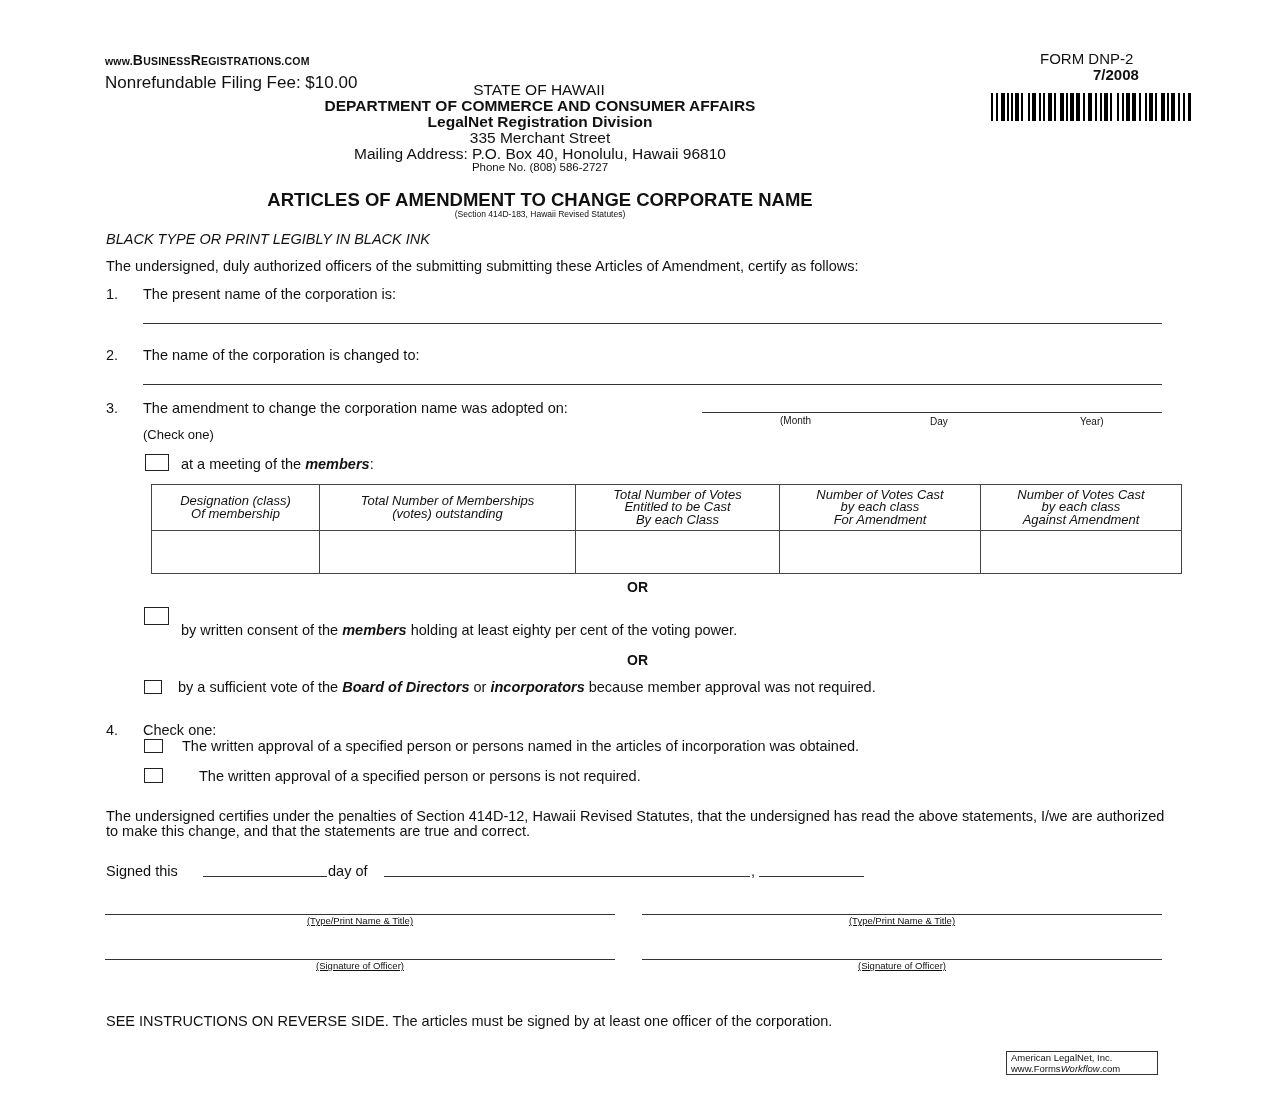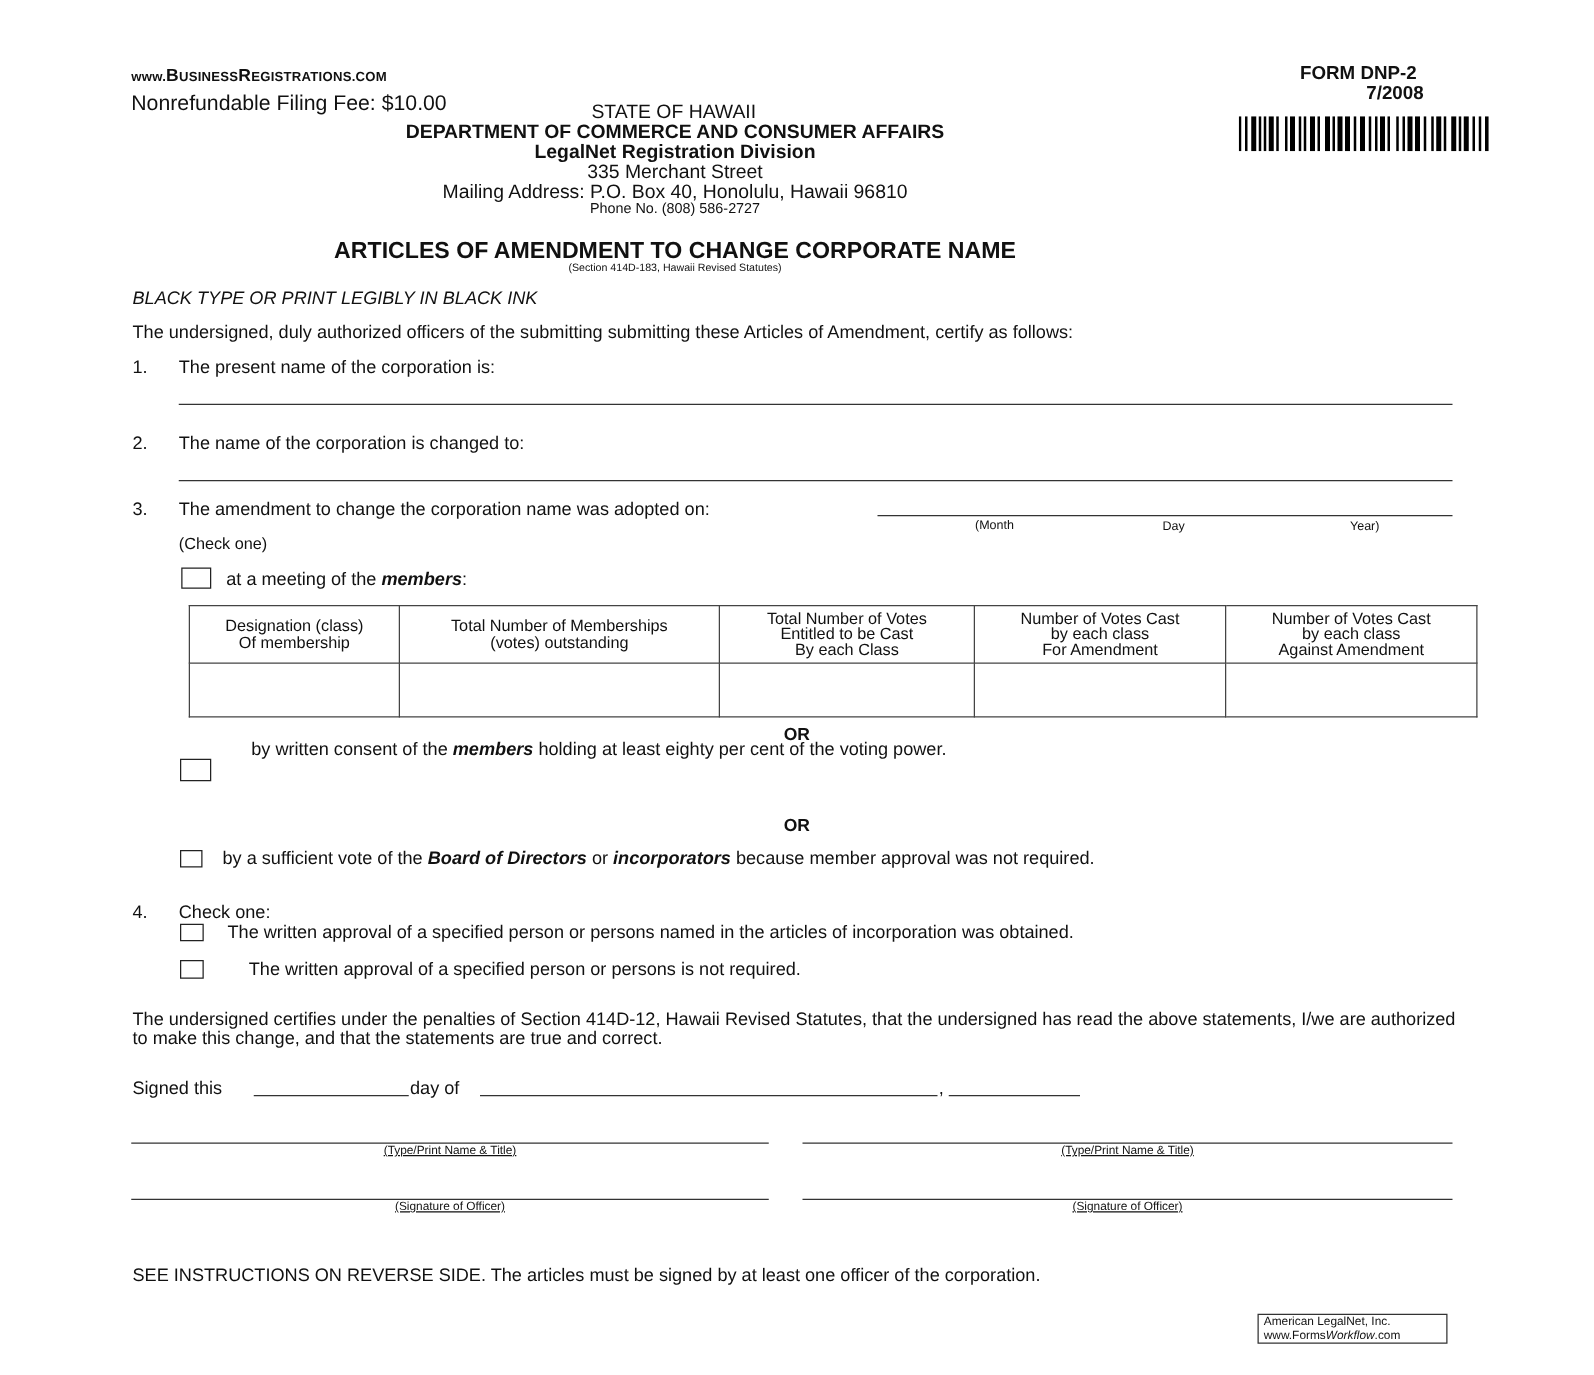--- a/index.html
+++ b/index.html
@@ -11,21 +11,21 @@
       overflow: hidden;
     }
     .abs { position: absolute; white-space: nowrap; }
 
     
     .site { left: 105px; top: 52px; font-size: 10.5px; font-weight: bold; letter-spacing: 0.2px; }
     .site .cap { font-size: 14px; }
     .fee { left: 105px; top: 73px; font-size: 17px; }
 
     
-    .formno { left: 1040px; top: 50px; font-size: 15px; font-weight: bold; }
+    .formno { left: 1040px; top: 50px; font-size: 15px; font-weight: normal; }
     .formdate { left: 1093px; top: 66px; font-size: 15px; font-weight: bold; }
     .barcode { left: 991px; top: 93px; width: 200px; height: 28px; }
 
     
     .center { left: 0; width: 1080px; text-align: center; }
     .state { top: 81px; font-size: 15.5px; left: -1px; }
     .dept { top: 97px; font-size: 15.5px; font-weight: bold; }
     .div { top: 113px; font-size: 15.5px; font-weight: bold; }
     .street { top: 129px; font-size: 15.5px; }
     .mail { top: 145px; font-size: 15.5px; }
@@ -60,21 +60,21 @@
       border: 1.5px solid #444;
     }
     .votes-table th, .votes-table td {
       border: 1.5px solid #444;
       font-weight: normal;
       font-size: 13px;
       line-height: 12.5px;
       text-align: center;
       vertical-align: middle;
     }
-    .votes-table th { height: 46px; }
+    .votes-table th { height: 46px; font-style: italic; }
     .votes-table td { height: 43px; }
 
     .or { left: 0; width: 1275px; text-align: center; font-weight: bold; font-size: 14px; }
 
     .bi { font-weight: bold; font-style: italic; }
 
     .cert { left: 106px; top: 809px; line-height: 14.5px; white-space: normal; width: 1060px; }
 
     .sig-cap { font-size: 9.5px; text-align: center; text-decoration: underline; }
 
@@ -209,21 +209,21 @@
       <td></td>
       <td></td>
       <td></td>
     </tr>
   </tbody>
 </table>
 
 <div class="abs or" style="top:579px;">OR</div>
 
 <div class="checkbox" style="left:144px; top:607px; width:25px; height:18px;"></div>
-<div class="abs body-text" style="left:181px; top:592px;margin-left:20px;">
+<div class="abs body-text" style="left:181px; top:622px;">
   <span>by written consent of the </span><span class="bi">members</span><span> holding at least eighty per cent of the voting power.</span>
 </div>
 
 <div class="abs or" style="top:652px;">OR</div>
 
 <div class="checkbox" style="left:144px; top:680px; width:18px; height:14px;"></div>
 <div class="abs body-text" style="left:178px; top:679px;">
   <span>by a sufficient vote of the </span><span class="bi">Board of Directors</span><span> or </span><span class="bi">incorporators</span><span> because member approval was not required.</span>
 </div>
 

